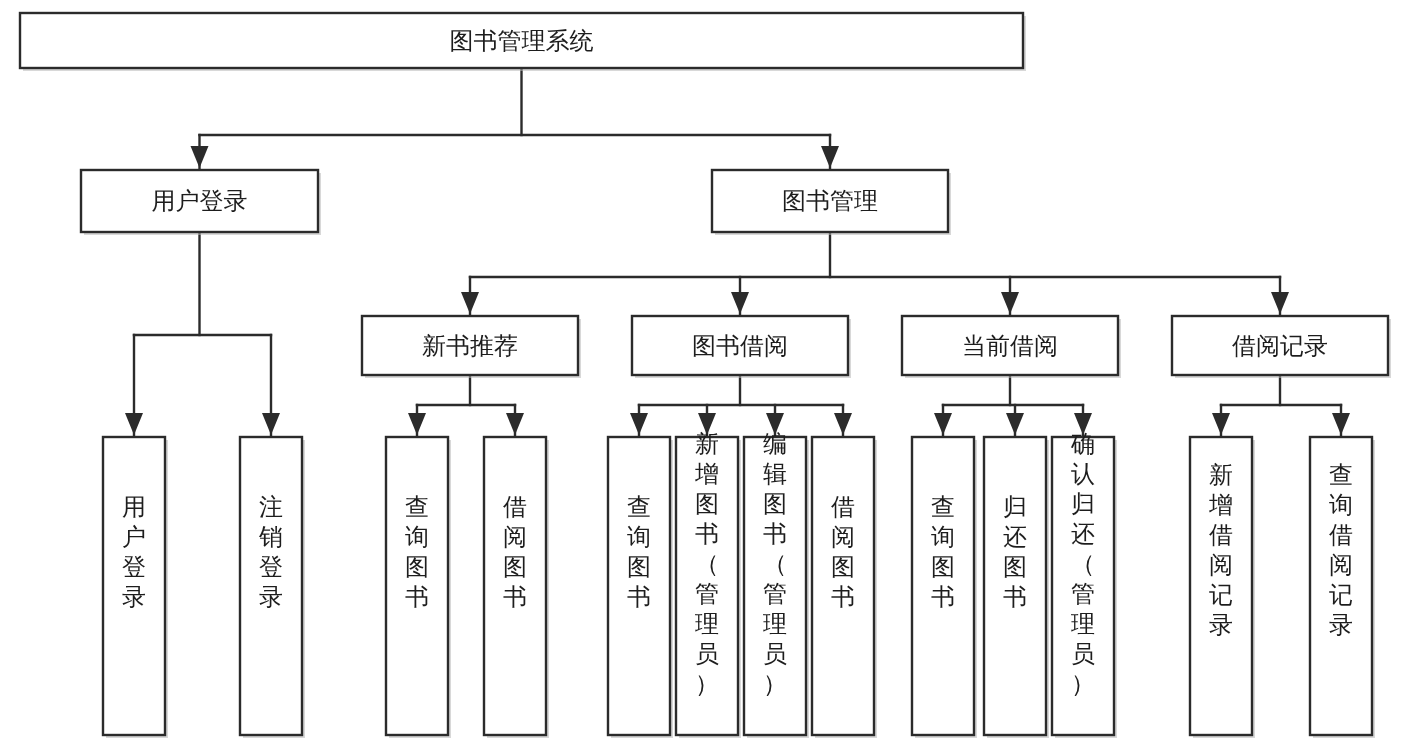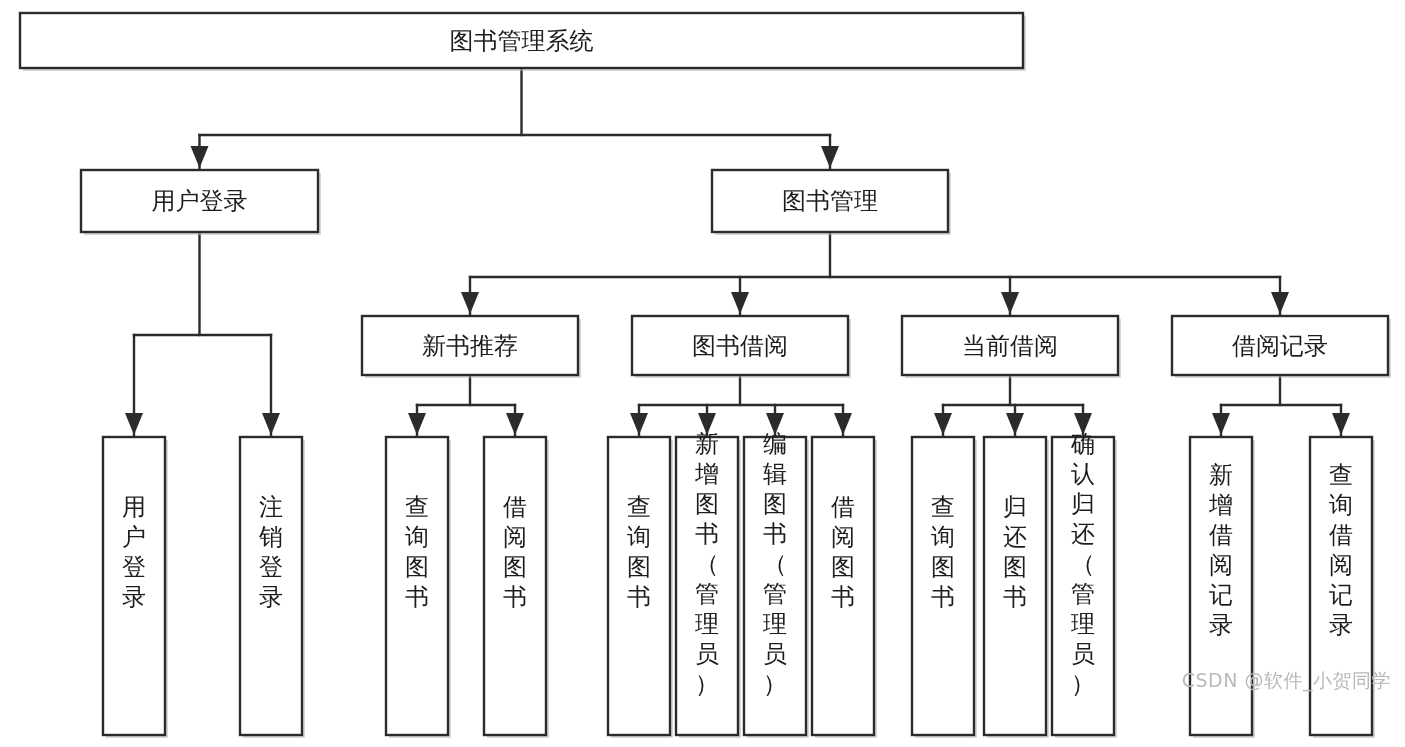--- a/index.html
+++ b/index.html
@@ -224,14 +224,13 @@
           <rect x="1190" y="437" width="62" height="298" class="node-box"></rect>
           <text x="1221" y="483" class="node-label-vert"><tspan x="1221" y="483">新</tspan><tspan x="1221" y="513">增</tspan><tspan x="1221" y="543">借</tspan><tspan x="1221" y="573">阅</tspan><tspan x="1221" y="603">记</tspan><tspan x="1221" y="633">录</tspan></text>
         </g>
         <g>
           <rect x="1313" y="440" width="62" height="298" class="node-box-shadow"></rect>
           <rect x="1310" y="437" width="62" height="298" class="node-box"></rect>
           <text x="1341" y="483" class="node-label-vert"><tspan x="1341" y="483">查</tspan><tspan x="1341" y="513">询</tspan><tspan x="1341" y="543">借</tspan><tspan x="1341" y="573">阅</tspan><tspan x="1341" y="603">记</tspan><tspan x="1341" y="633">录</tspan></text>
         </g>
       </g>
   </svg>
-  <div class="watermark">CSDN @软件_小贺同学</div>
 </div>
 
 </body></html>

